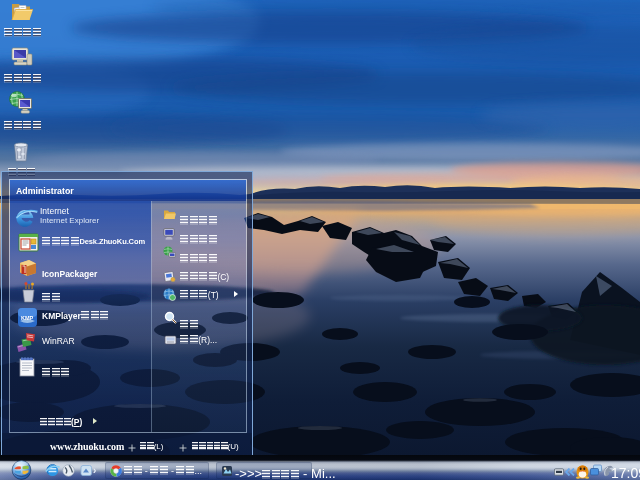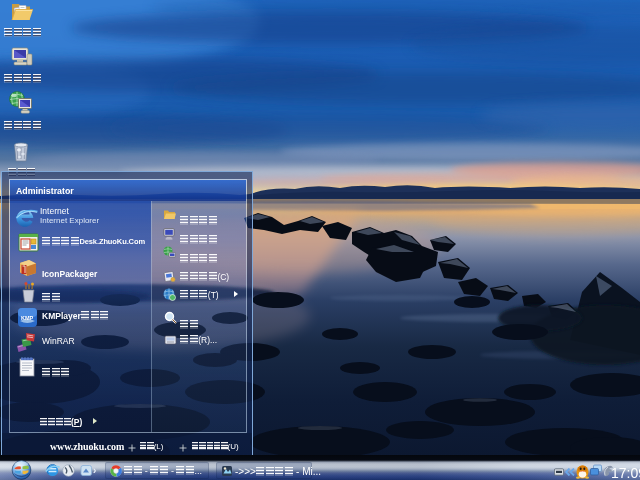--- a/index.html
+++ b/index.html
@@ -397,21 +397,21 @@
 <circle cx="6" cy="6" r="2.4" fill="#f6f6f6" stroke="#d8d8d8" stroke-width=".5"></circle>
 </svg>
 <div class="abs" style="left:124px;top:466px;color:#fff;font-size:9px;">
 <span class="cj w2"></span> - <span class="cj w2"></span> - <span class="cj w2"></span>...</div>
 <div class="abs" style="left:216px;top:462px;width:96px;height:17px;border-radius:2px;background:rgba(30,55,115,.18);box-shadow:inset 0 0 0 1px rgba(10,25,60,.18);"></div>
 <svg class="abs" style="left:221px;top:465px" width="12" height="12" viewBox="0 0 12 12">
 <rect x="1" y="1" width="10" height="10" rx="1.5" fill="#2a3a52"></rect>
 <path d="M2.5,8.5 L5,4 L7,7 L9,4.5 L10.5,8.5 Z" fill="#8fd0f0"></path>
 <circle cx="4" cy="3.5" r="1.2" fill="#f0e8d0"></circle>
 </svg>
-<div class="abs" style="left:235px;top:466px;color:#fff;font-size:10px;">-&gt;&gt;&gt;<span class="cj w4"></span> - Mi...</div>
+<div class="abs" style="left:235px;top:466px;color:#fff;font-size:13px;">-&gt;&gt;&gt;<span class="cj w4"></span> - Mi...</div>
 
 <svg class="abs" style="left:554px;top:468px" width="10" height="8" viewBox="0 0 10 8">
 <rect x=".4" y=".8" width="9.2" height="6.4" rx="1.2" fill="#d8dce2" stroke="#586472" stroke-width=".8"></rect>
 <rect x="2" y="2.8" width="6" height="2.2" fill="#2e3a48"></rect>
 </svg>
 <svg class="abs" style="left:565px;top:468px" width="10" height="8" viewBox="0 0 10 8">
 <path d="M4.5,0.5 L1,4 L4.5,7.5 M9,0.5 L5.5,4 L9,7.5" stroke="#6aa6e8" stroke-width="1.8" fill="none"></path>
 </svg>
 <svg class="abs" style="left:576px;top:465px" width="13" height="14" viewBox="0 0 13 14">
 <ellipse cx="6.5" cy="7" rx="6" ry="6.6" fill="#e8940f"></ellipse>

